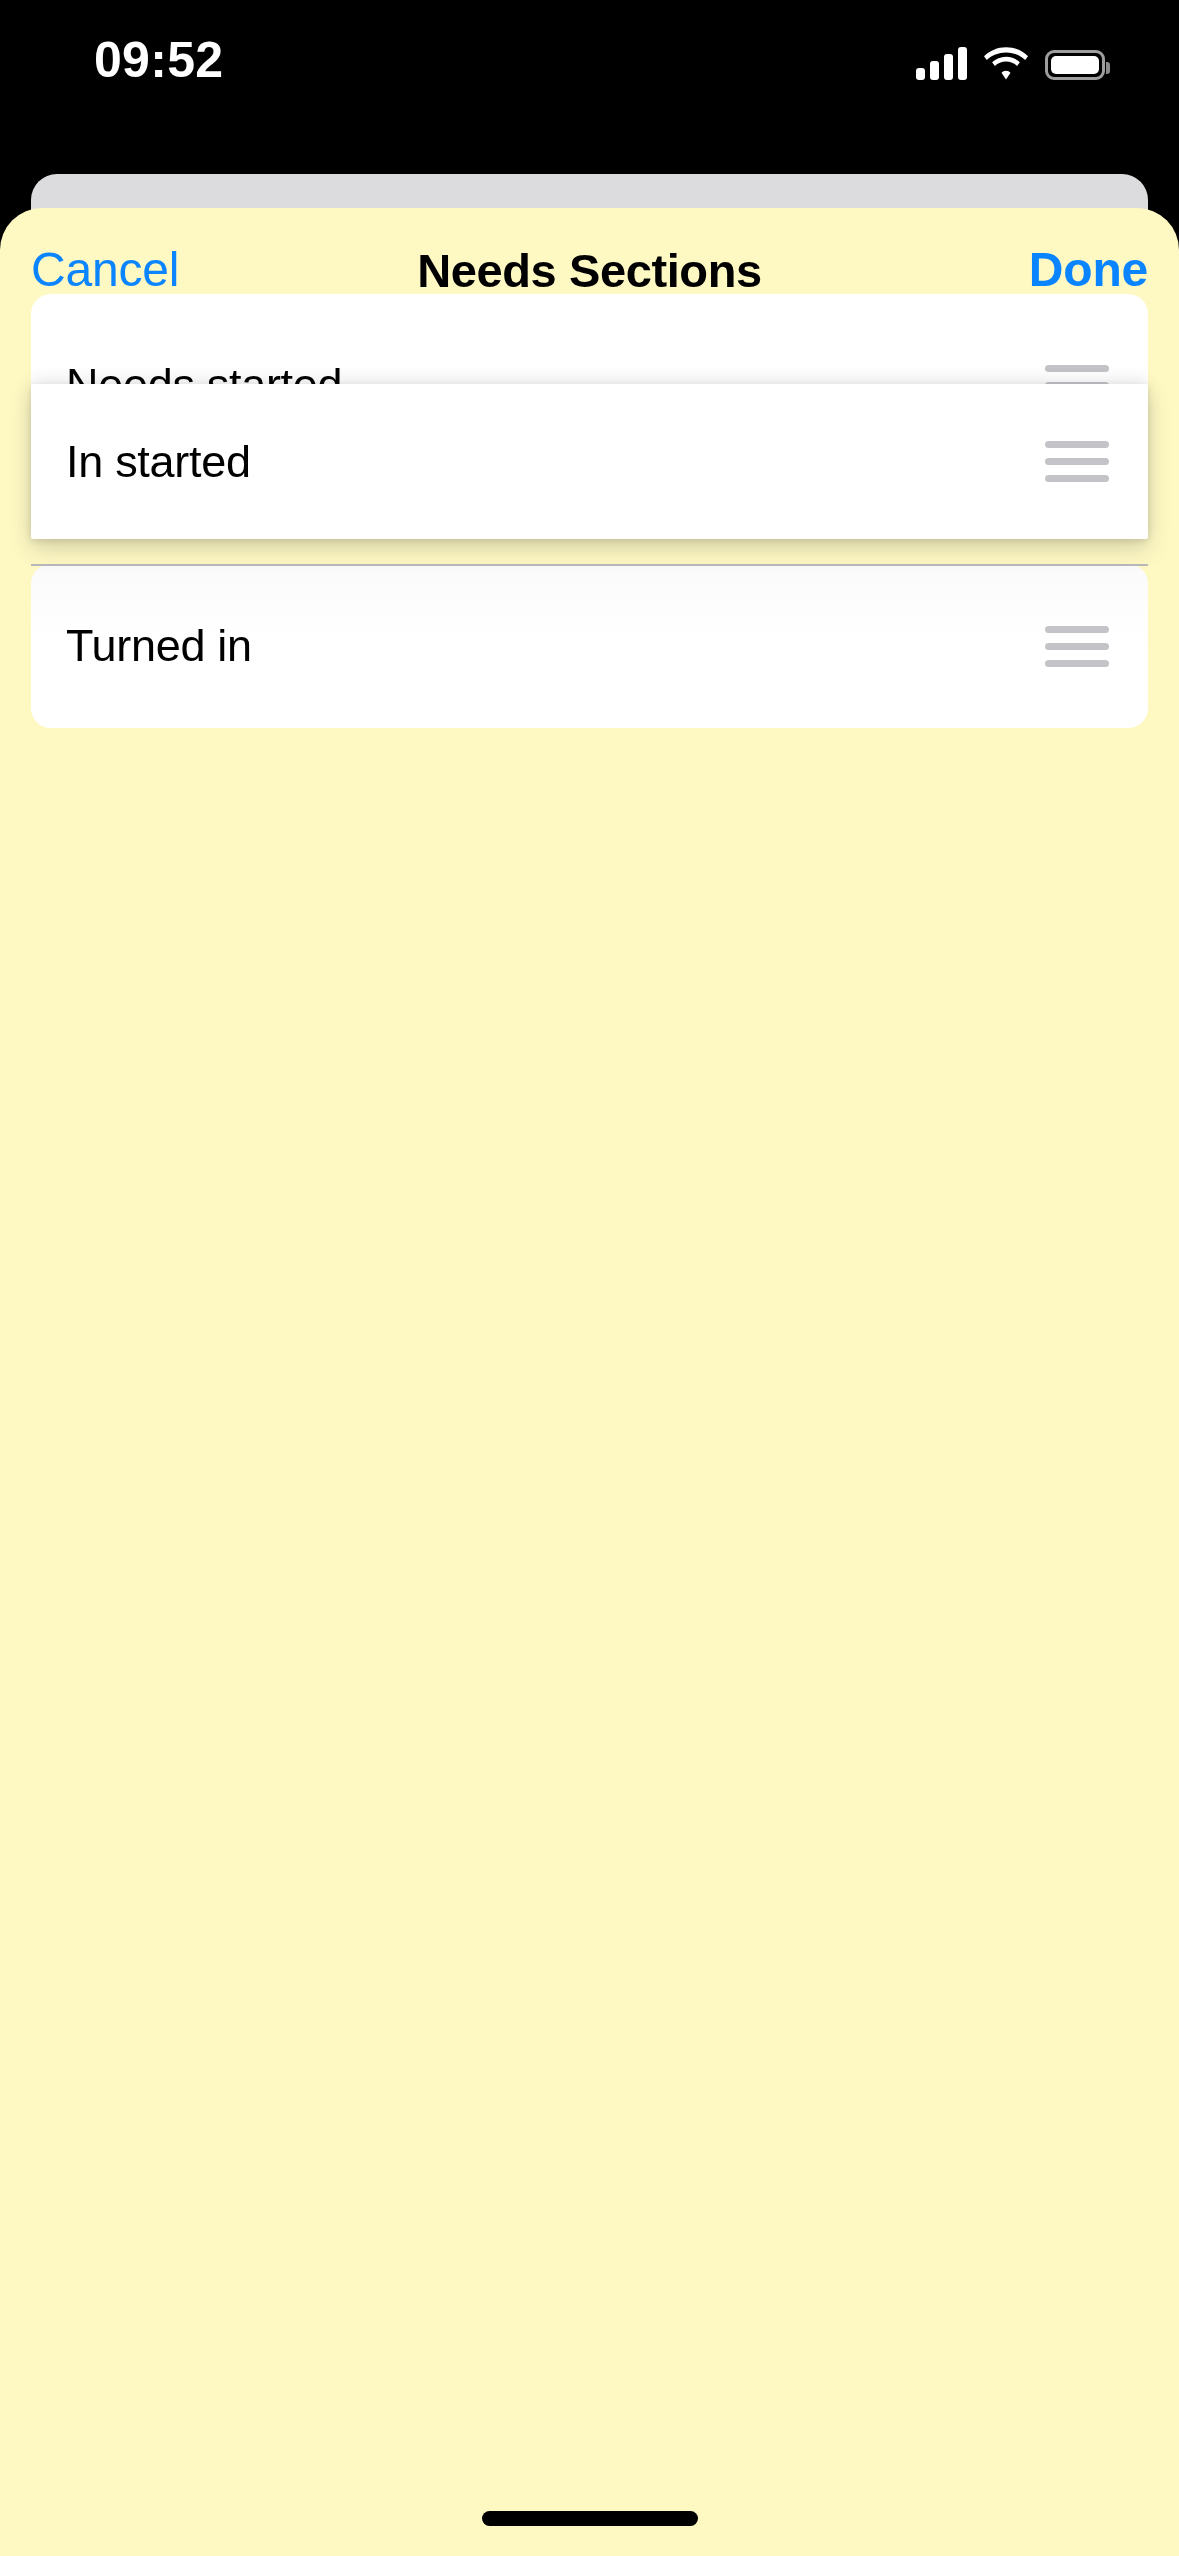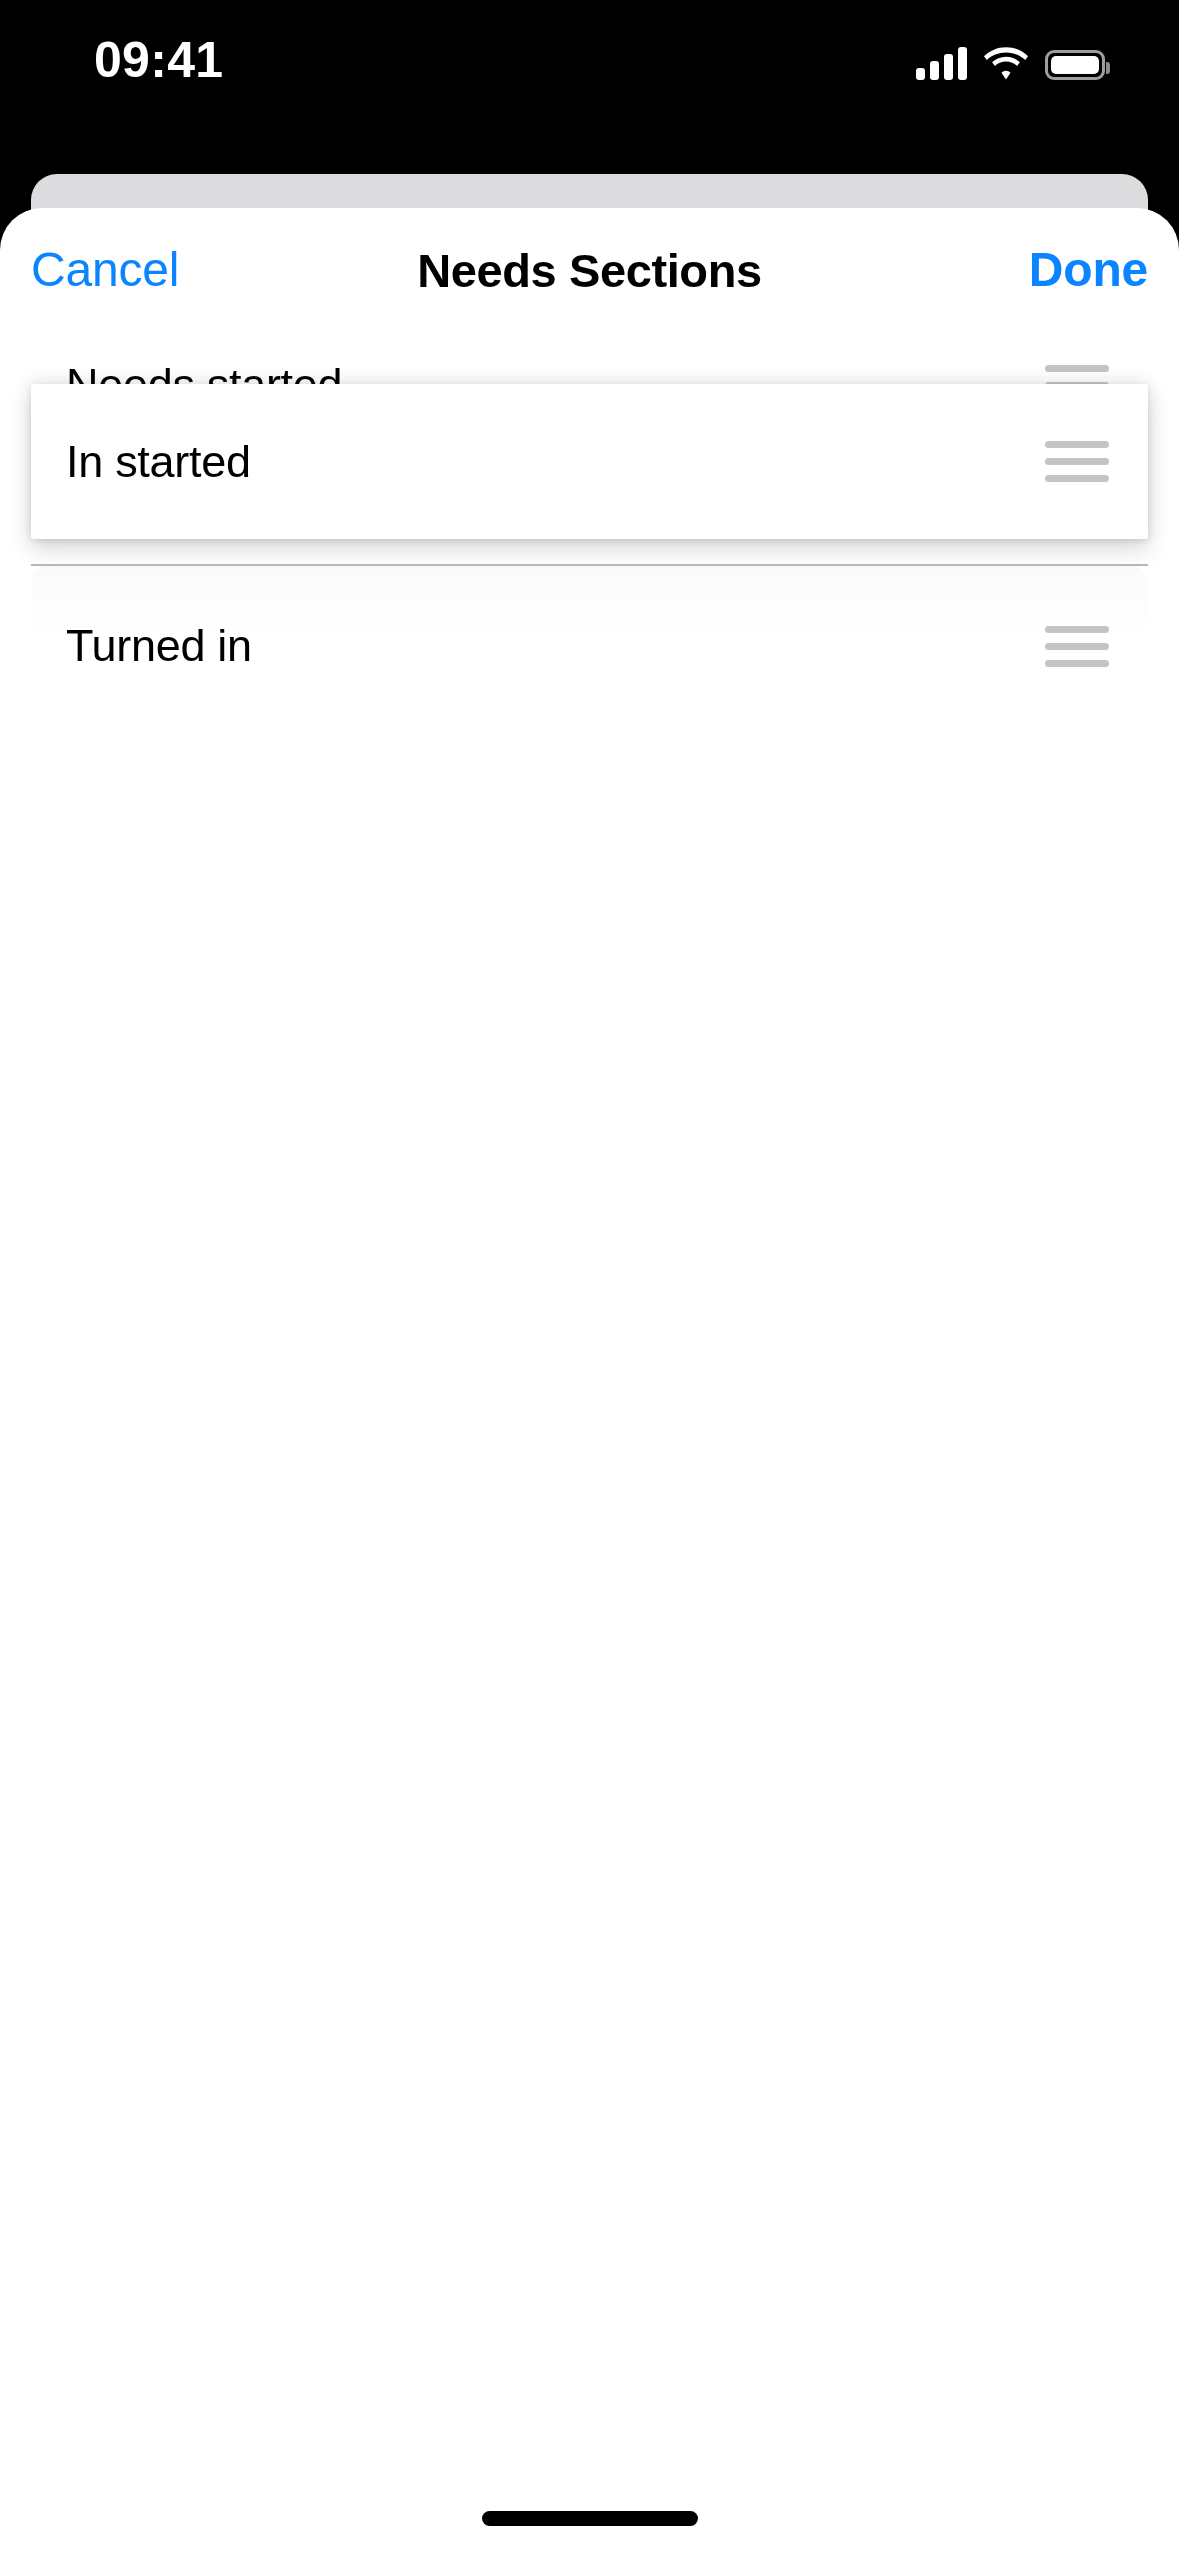--- a/index.html
+++ b/index.html
@@ -85,21 +85,21 @@
     border-radius:26px 26px 0 0;
     z-index:5;
   }
 
   
   #sheet {
     position:absolute;
     left:0; top:208px;
     width:1179px;
     height:2348px;
-    background:#ffffff;
+    background:#fef9c3;
     border-radius:42px 42px 0 0;
     z-index:10;
     overflow:hidden;
   }
 
   
   #nav-bar {
     position:absolute;
     left:0; top:0;
     width:1179px; height:120px;
@@ -242,21 +242,21 @@
     border-radius:10px;
     z-index:70;
   }
 </style>
 </head>
 <body>
 
 <div id="screen">
 
   <div id="status-bar">
-    <div id="status-time">09:41</div>
+    <div id="status-time">09:52</div>
     <div id="status-right">
 
       <span class="sig-wrap">
         <span class="sig-bar sig-1"></span>
         <span class="sig-bar sig-2"></span>
         <span class="sig-bar sig-3"></span>
         <span class="sig-bar sig-4"></span>
       </span>
 
       <span class="wifi-ic">

